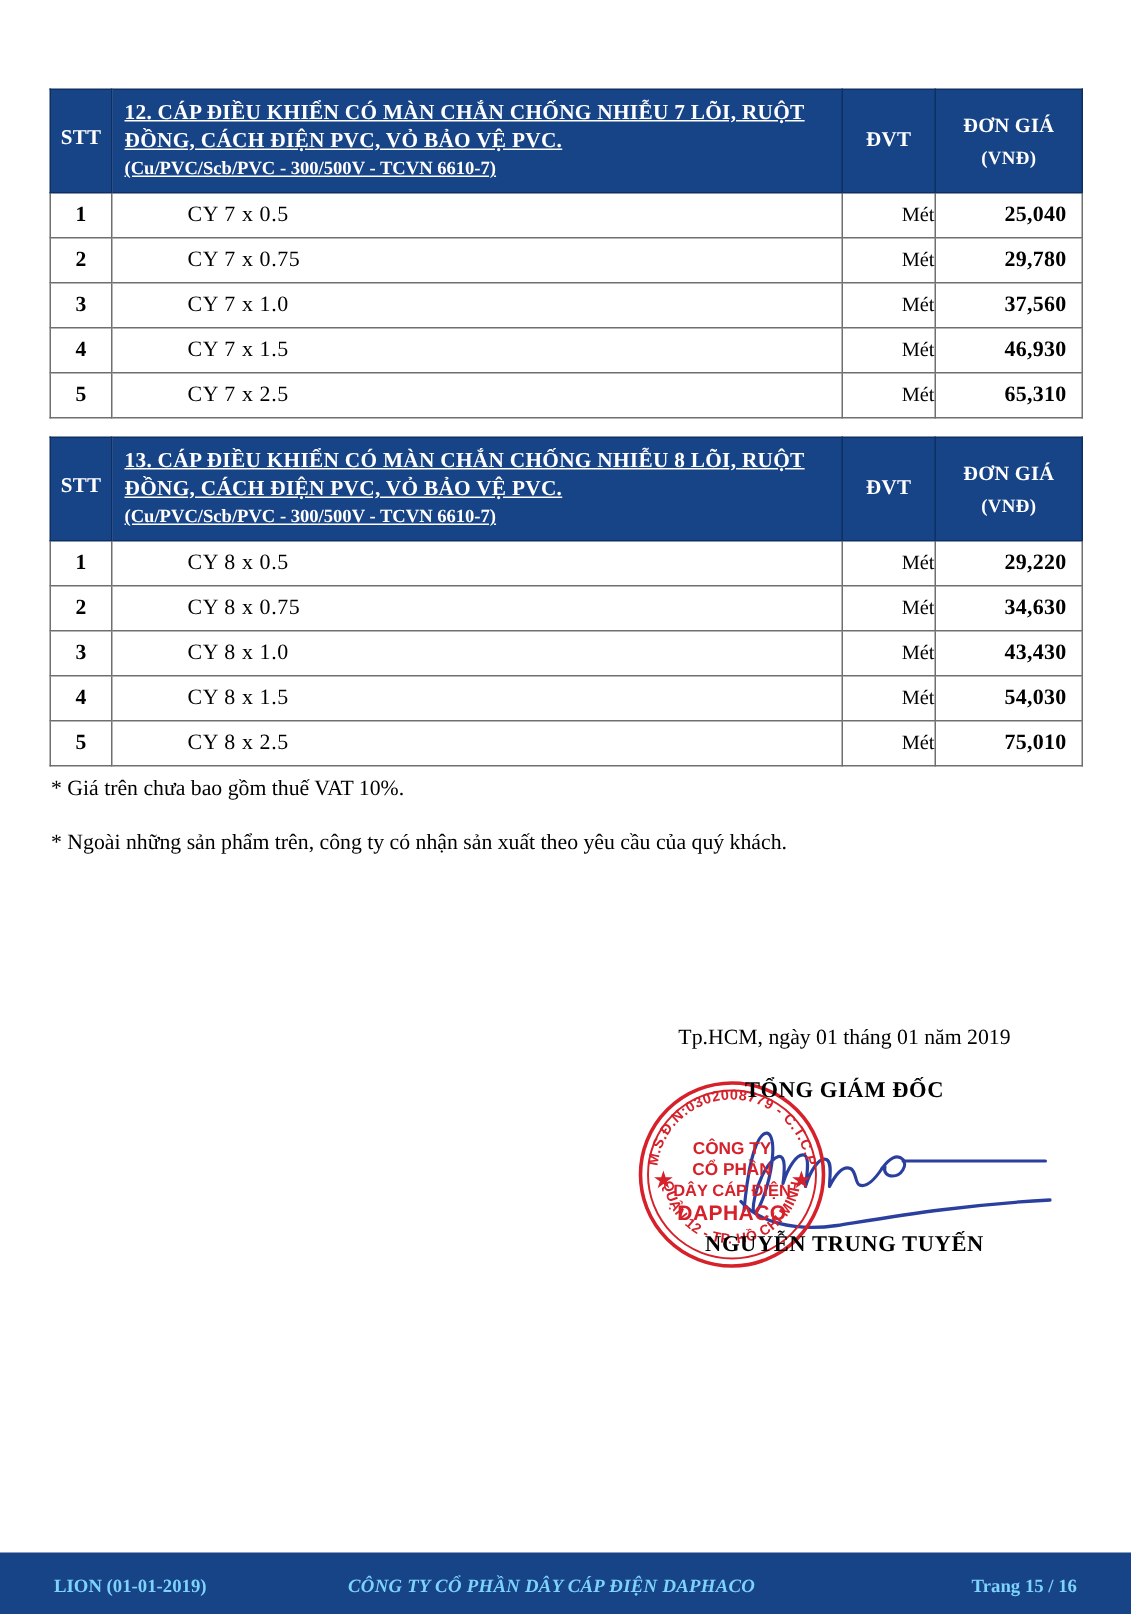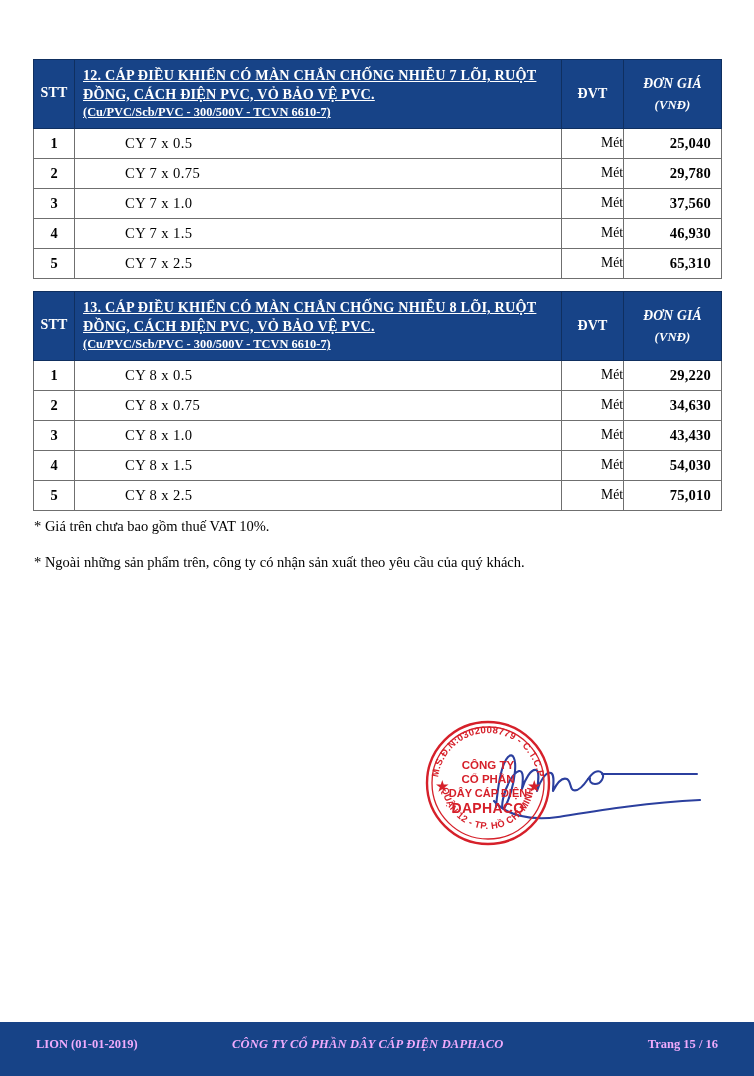--- a/index.html
+++ b/index.html
@@ -71,21 +71,20 @@
     display: block;
     font-size: 12.4px;
     letter-spacing: 0;
     margin-top: 1px;
   }
   .hdr-row th.h-dvt { font-size: 14px; }
   .hdr-row th.h-price {
     font-size: 13.6px;
     line-height: 1.6;
     padding: 4px 2px;
-    font-style: italic;
   }
   .hdr-row th.h-price .unit {
     display: block;
     font-size: 12.6px;
   }
 
   
   .body-row td {
     height: 29px;
     background: #ffffff;
@@ -179,23 +178,23 @@
     z-index: 1;
     pointer-events: none;
   }
 
   
   .footer {
     position: absolute;
     left: 0;
     right: 0;
     bottom: 0;
-    height: 54px;
+    height: 41px;
     background: #174387;
-    color: #f0abfc;
+    color: #7dd3fc;
   }
   .footer-inner {
     position: relative;
     height: 100%;
   }
   .footer span {
     position: absolute;
     top: 15px;
     font-size: 12.5px;
     font-weight: bold;
@@ -317,20 +316,25 @@
         <td class="c-amount">75,010</td>
       </tr>
     </tbody>
   </table>
 
   <div class="notes">
     <div class="note-line">* Giá trên chưa bao gồm thuế VAT 10%.</div>
     <div class="note-line">* Ngoài những sản phẩm trên, công ty có nhận sản xuất theo yêu cầu của quý khách.</div>
   </div>
 
+  <div class="sign-block">
+    <div class="sign-date">Tp.HCM, ngày 01 tháng 01 năm 2019</div>
+    <div class="sign-title">TỔNG GIÁM ĐỐC</div>
+    <div class="sign-name">NGUYỄN TRUNG TUYẾN</div>
+  </div>
 
   <div class="signature">
     <svg width="215" height="80" viewBox="0 0 215 80">
       <g fill="none" stroke="#2b3f9e" stroke-linecap="round" stroke-linejoin="round">
         <path d="M4 62 C6 40 10 18 16 12 C21 7 24 14 23 26 C22 40 17 54 14 60
                  C11 66 9 64 11 54 C14 40 21 28 27 26 C32 25 31 36 30 44
                  C33 34 39 24 44 25 C48 26 46 38 45 46 C48 36 54 26 59 28
                  C63 30 61 40 61 46 C65 38 70 32 75 34 C79 36 78 44 81 45
                  C86 47 92 40 96 34" stroke-width="2.1"></path>
         <path d="M96 34 C101 27 106 24 110 28 C113 32 109 39 103 39 C99 39 97 36 98 33" stroke-width="2.1"></path>

